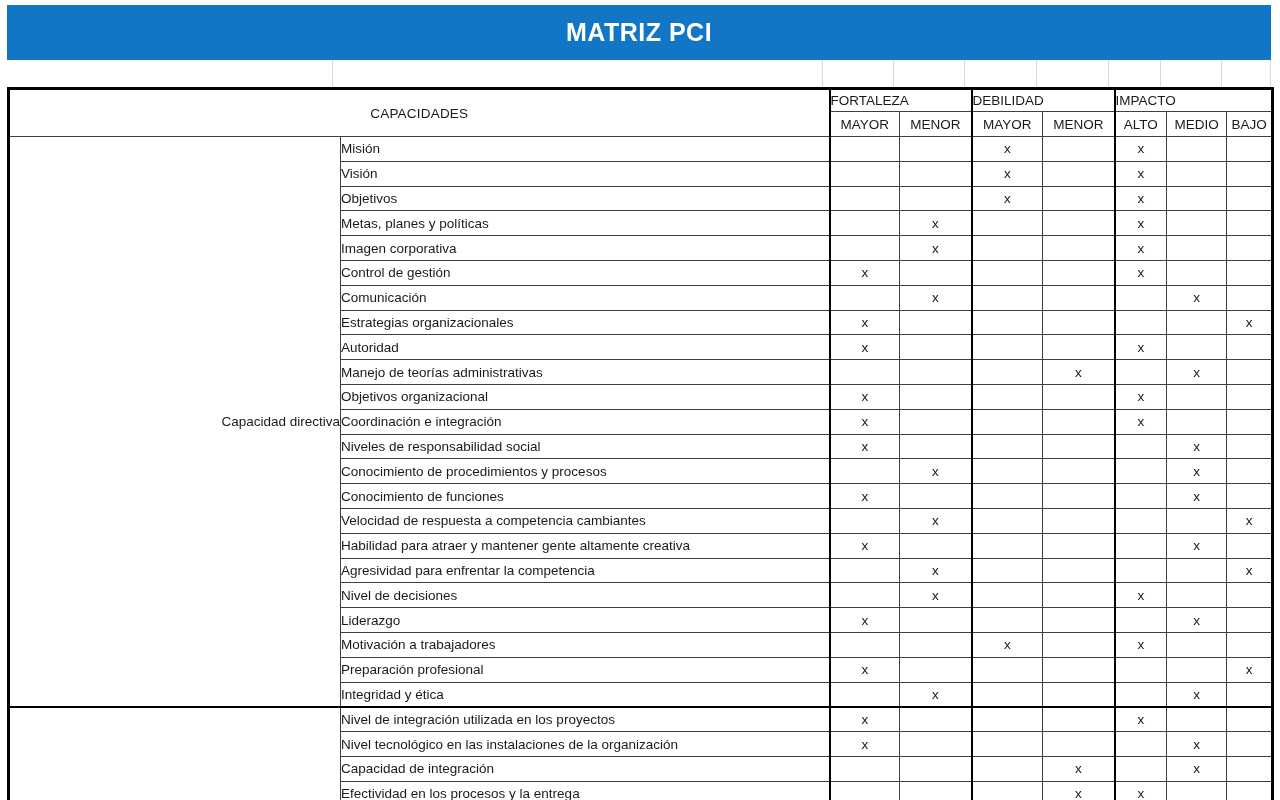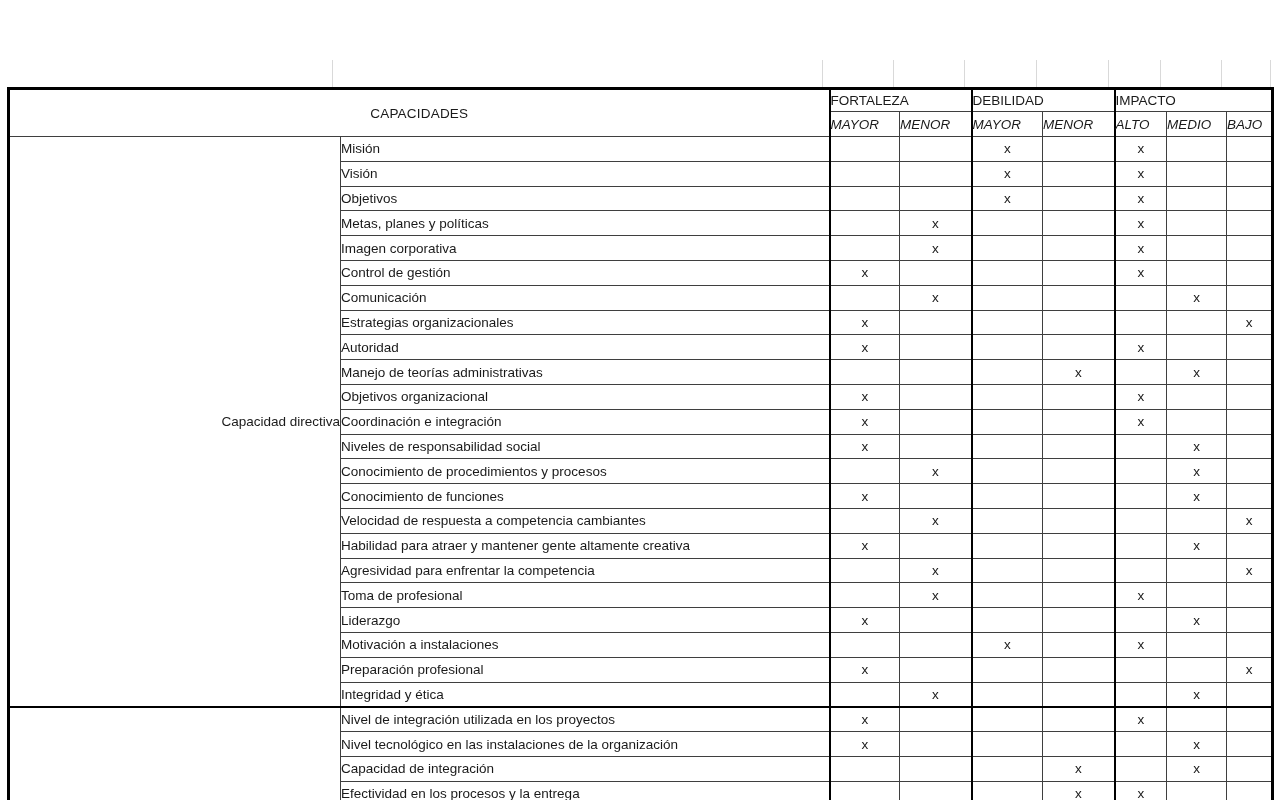--- a/index.html
+++ b/index.html
@@ -102,26 +102,25 @@
     height: 23px;
     text-align: left;
     vertical-align: middle;
     font-weight: bold;
     font-size: 13.5px;
     color: #000000;
   }
   th.sub-head {
     background: #DCE6F1;
     height: 25px;
-    text-align: left;
+    text-align: center;
     vertical-align: middle;
     font-weight: bold;
     font-size: 13.5px;
     color: #000000;
-    font-style: italic;
   }
 
   
   td.cap-group {
     text-align: right;
     vertical-align: middle;
     font-size: 14px;
     background: #ffffff;
   }
   td.row-label {
@@ -153,20 +152,23 @@
 
   
   .sep-strong { border-left: 2px solid #000000 !important; }
   .sec-top    { border-top: 2px solid #000000 !important; }
 </style>
 </head>
 <body>
 
 <div class="sheet">
 
+  <div class="title-banner">
+    <span class="title-text">MATRIZ PCI</span>
+  </div>
 
   <div class="gap-row">
     <span class="gl" style="left:332px"></span>
     <span class="gl" style="left:822px"></span>
     <span class="gl" style="left:893px"></span>
     <span class="gl" style="left:964px"></span>
     <span class="gl" style="left:1036px"></span>
     <span class="gl" style="left:1108px"></span>
     <span class="gl" style="left:1160px"></span>
     <span class="gl" style="left:1221px"></span>
@@ -378,41 +380,41 @@
           <td class="row-label">Agresividad para enfrentar la competencia</td>
           <td class="mark sep-strong"></td>
           <td class="mark">x</td>
           <td class="mark sep-strong"></td>
           <td class="mark"></td>
           <td class="mark sep-strong"></td>
           <td class="mark"></td>
           <td class="mark outer-right">x</td>
         </tr>
         <tr>
-          <td class="row-label">Toma de profesional</td>
+          <td class="row-label">Nivel de decisiones</td>
           <td class="mark sep-strong"></td>
           <td class="mark">x</td>
           <td class="mark sep-strong"></td>
           <td class="mark"></td>
           <td class="mark sep-strong">x</td>
           <td class="mark"></td>
           <td class="mark outer-right"></td>
         </tr>
         <tr>
           <td class="row-label">Liderazgo</td>
           <td class="mark sep-strong">x</td>
           <td class="mark"></td>
           <td class="mark sep-strong"></td>
           <td class="mark"></td>
           <td class="mark sep-strong"></td>
           <td class="mark">x</td>
           <td class="mark outer-right"></td>
         </tr>
         <tr>
-          <td class="row-label">Motivación a instalaciones</td>
+          <td class="row-label">Motivación a trabajadores</td>
           <td class="mark sep-strong"></td>
           <td class="mark"></td>
           <td class="mark sep-strong">x</td>
           <td class="mark"></td>
           <td class="mark sep-strong">x</td>
           <td class="mark"></td>
           <td class="mark outer-right"></td>
         </tr>
         <tr>
           <td class="row-label">Preparación profesional</td>

